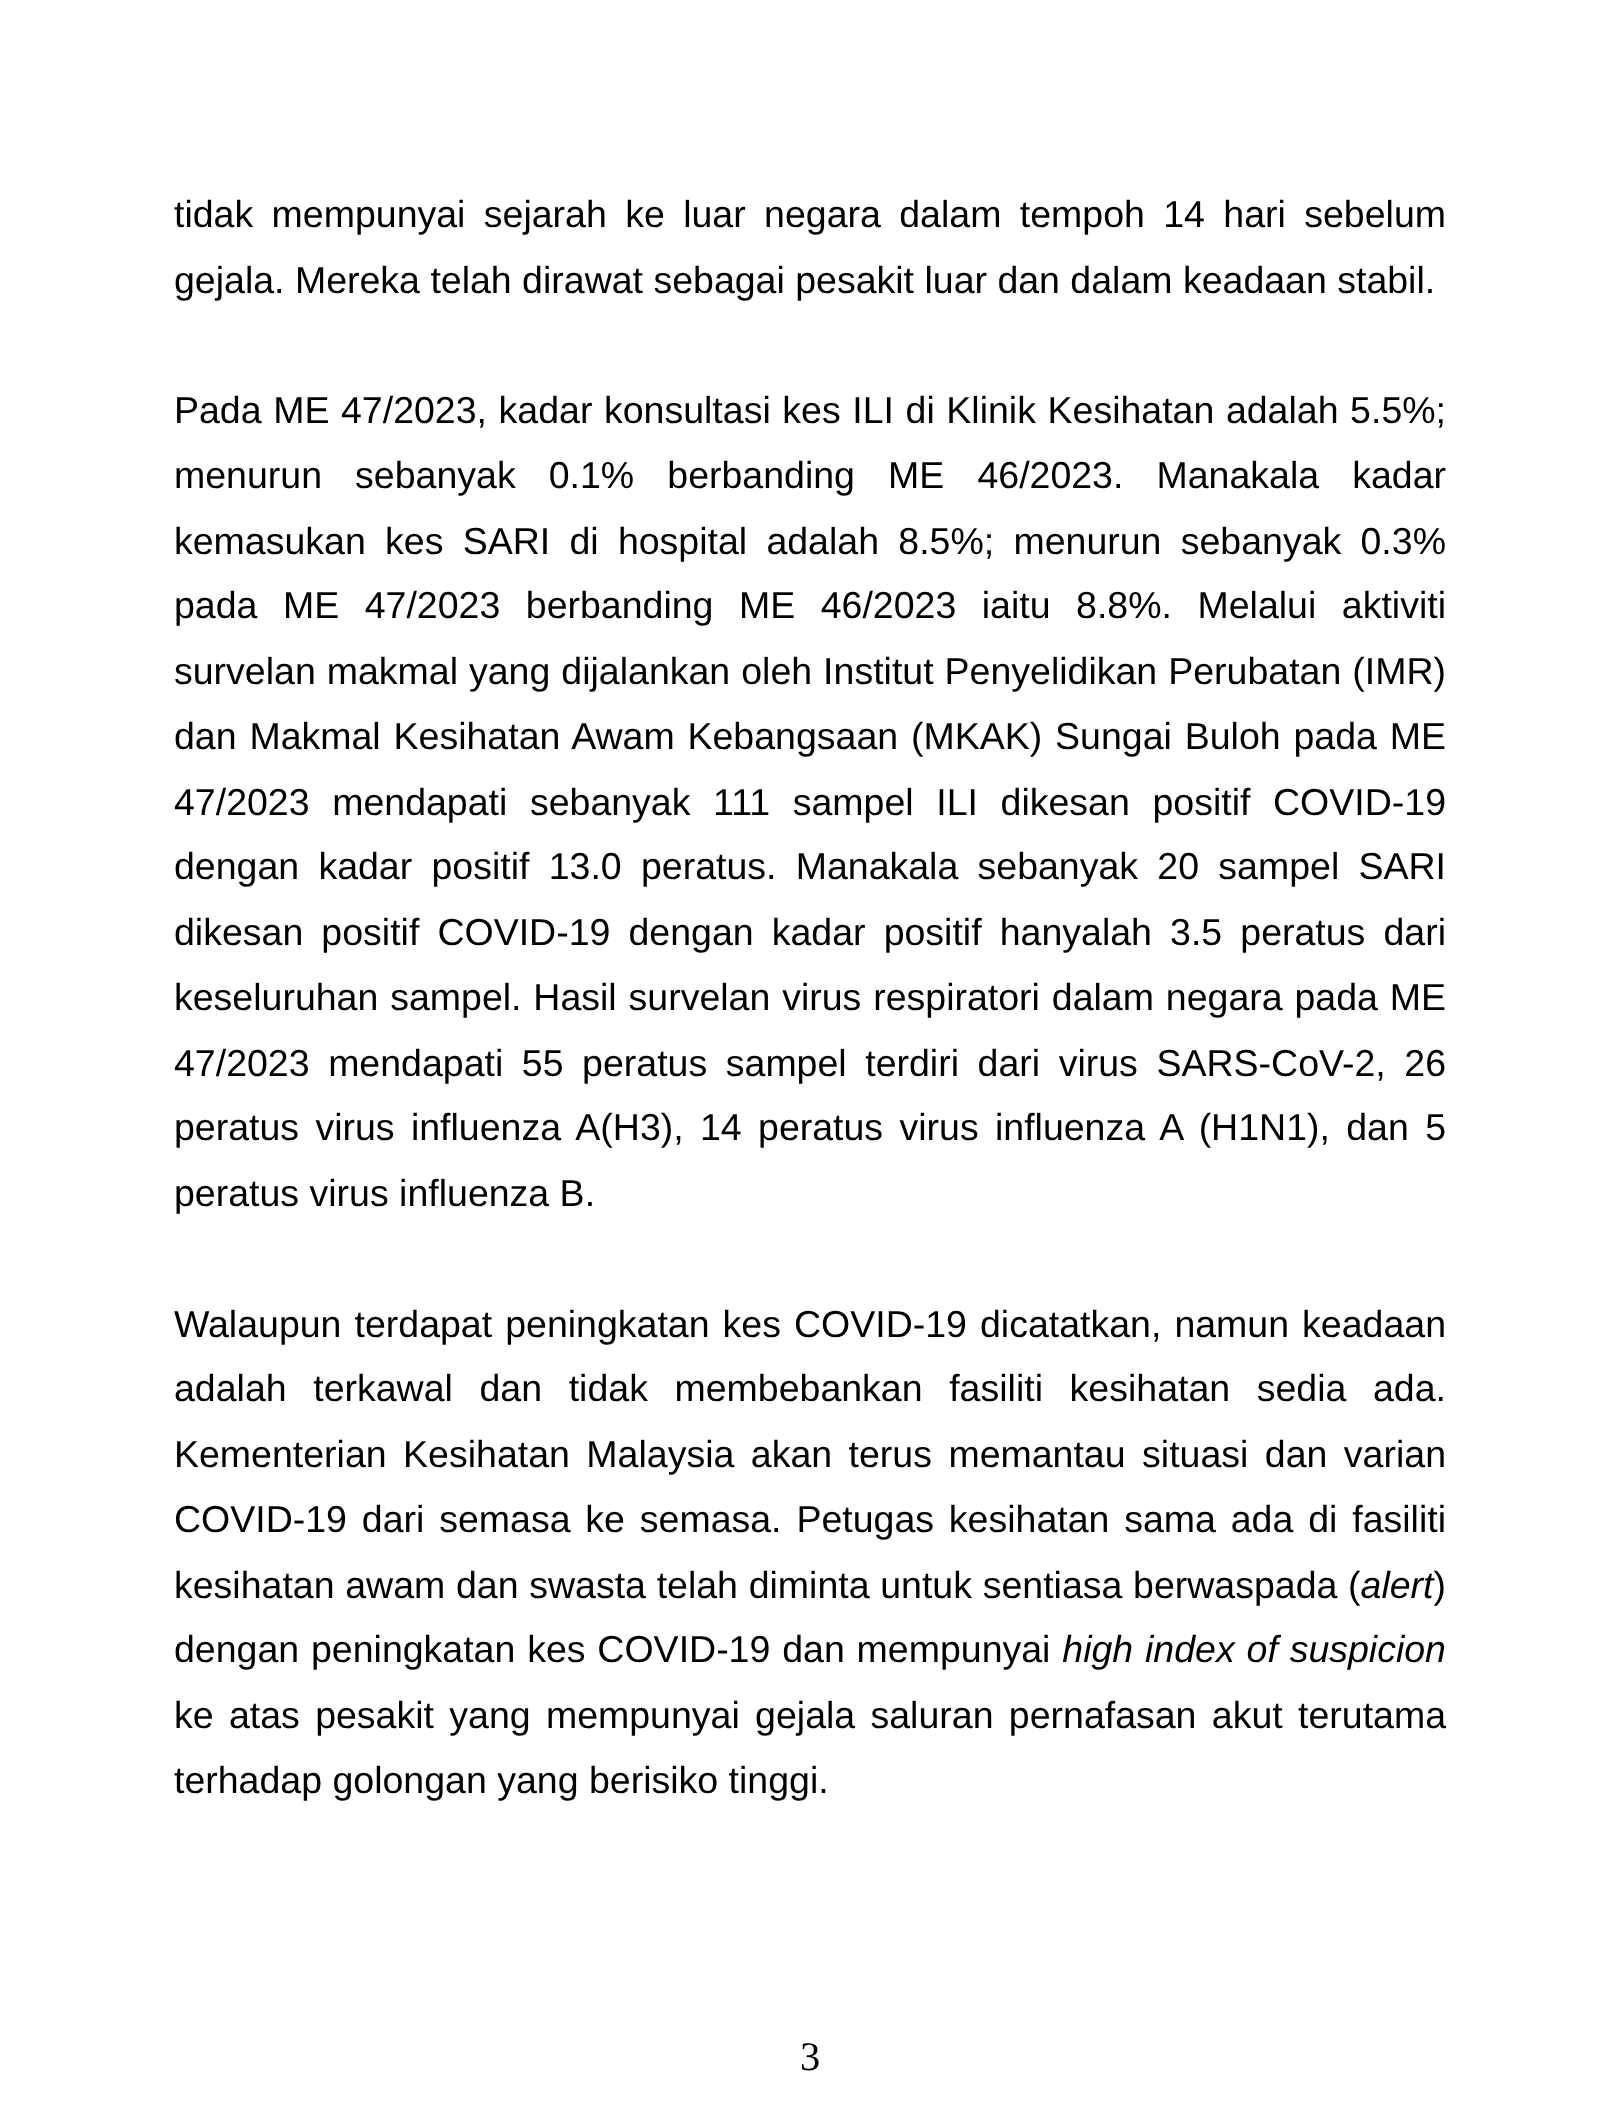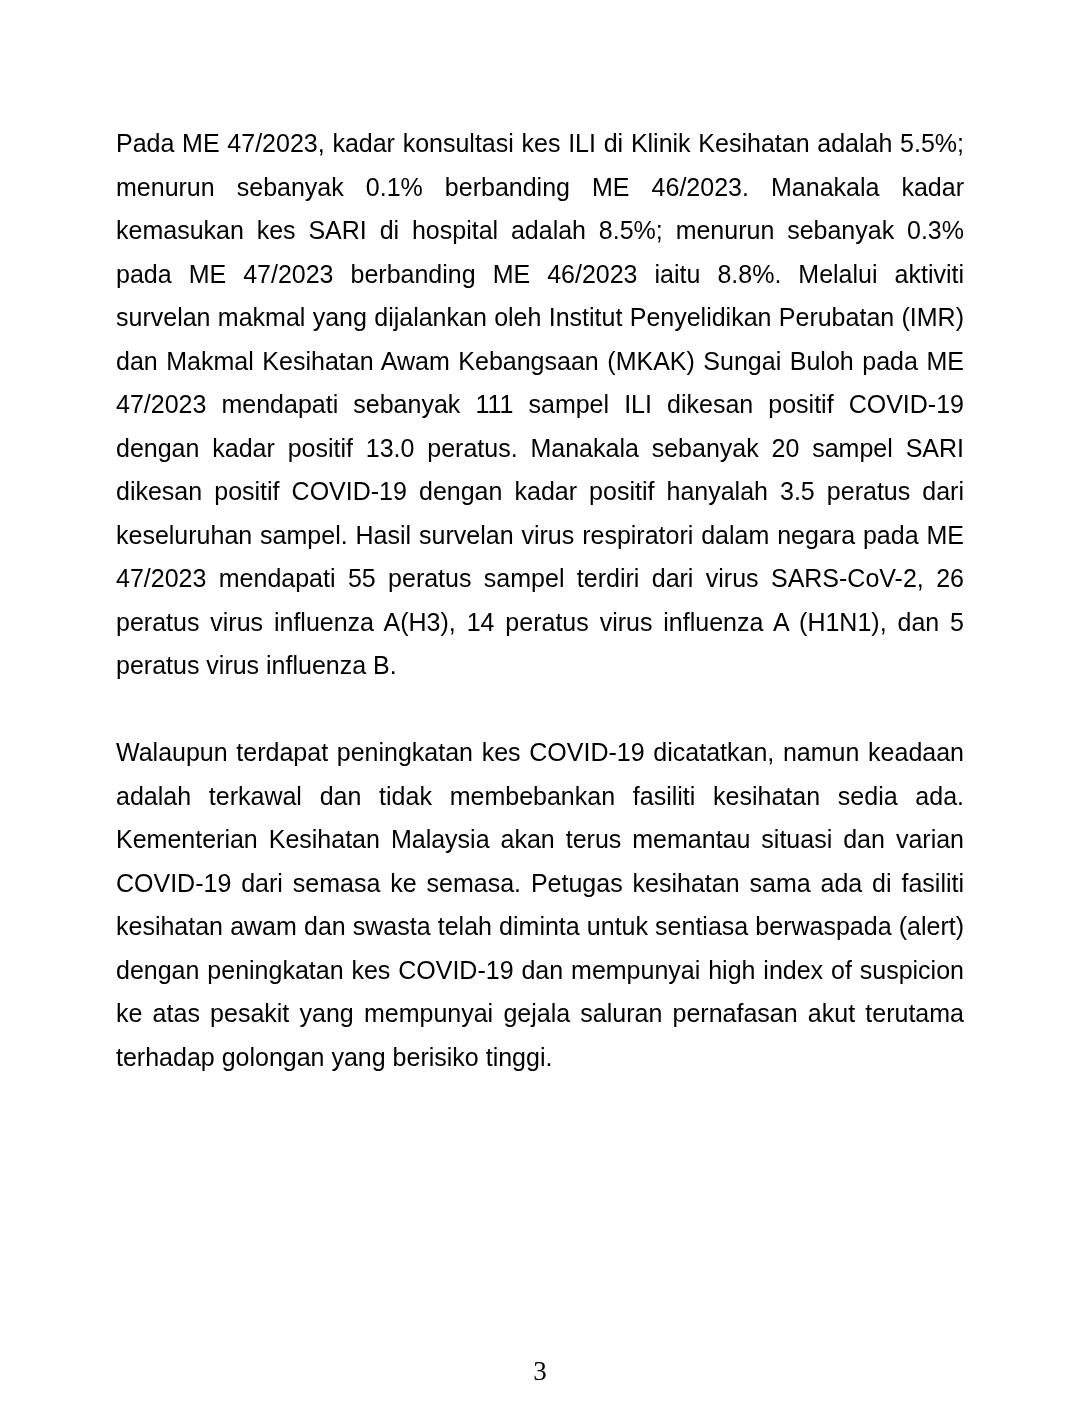--- a/index.html
+++ b/index.html
@@ -24,40 +24,41 @@
     width: 848px;
   }
   .para {
     margin: 0 0 43.5px 0;
     font-size: 25px;
     line-height: 43.5px;
     text-align: justify;
     color: #000000;
   }
   .para:last-child { margin-bottom: 0; }
-  .italic { }
+  .italic { font-style: italic; }
   .footer {
     position: absolute;
     left: 0;
     top: 1356px;
     width: 100%;
     text-align: center;
   }
   .page-number {
     font-family: "Liberation Serif", serif;
     font-size: 27px;
     line-height: 30px;
     color: #000000;
   }
 </style>
 </head>
 <body>
 
 <div class="page">
   <div class="content">
 
+  <p class="para"><span>tidak mempunyai sejarah ke luar negara dalam tempoh 14 hari sebelum gejala. Mereka telah dirawat sebagai pesakit luar dan dalam keadaan stabil.</span></p>
       <p class="para"><span>Pada ME 47/2023, kadar konsultasi kes ILI di Klinik Kesihatan adalah 5.5%; menurun sebanyak 0.1% berbanding ME 46/2023. Manakala kadar kemasukan kes SARI di hospital adalah 8.5%; menurun sebanyak 0.3% pada ME 47/2023 berbanding ME 46/2023 iaitu 8.8%. Melalui aktiviti survelan makmal yang dijalankan oleh Institut Penyelidikan Perubatan (IMR) dan Makmal Kesihatan Awam Kebangsaan (MKAK) Sungai Buloh pada ME 47/2023 mendapati sebanyak 111 sampel ILI dikesan positif COVID-19 dengan kadar positif 13.0 peratus. Manakala sebanyak 20 sampel SARI dikesan positif COVID-19 dengan kadar positif hanyalah 3.5 peratus dari keseluruhan sampel. Hasil survelan virus respiratori dalam negara pada ME 47/2023 mendapati 55 peratus sampel terdiri dari virus SARS-CoV-2, 26 peratus virus influenza A(H3), 14 peratus virus influenza A (H1N1), dan 5 peratus virus influenza B.</span></p>
       <p class="para"><span>Walaupun terdapat peningkatan kes COVID-19 dicatatkan, namun keadaan adalah terkawal dan tidak membebankan fasiliti kesihatan sedia ada. Kementerian Kesihatan Malaysia akan terus memantau situasi dan varian COVID-19 dari semasa ke semasa. Petugas kesihatan sama ada di fasiliti kesihatan awam dan swasta telah diminta untuk sentiasa berwaspada (</span><span class="italic">alert</span><span>) dengan peningkatan kes COVID-19 dan mempunyai </span><span class="italic">high index of suspicion</span><span> ke atas pesakit yang mempunyai gejala saluran pernafasan akut terutama terhadap golongan yang berisiko tinggi.</span></p>
     </div>
   <div class="footer">
     <span class="page-number">3</span>
   </div>
 </div>
 
 </body></html>

